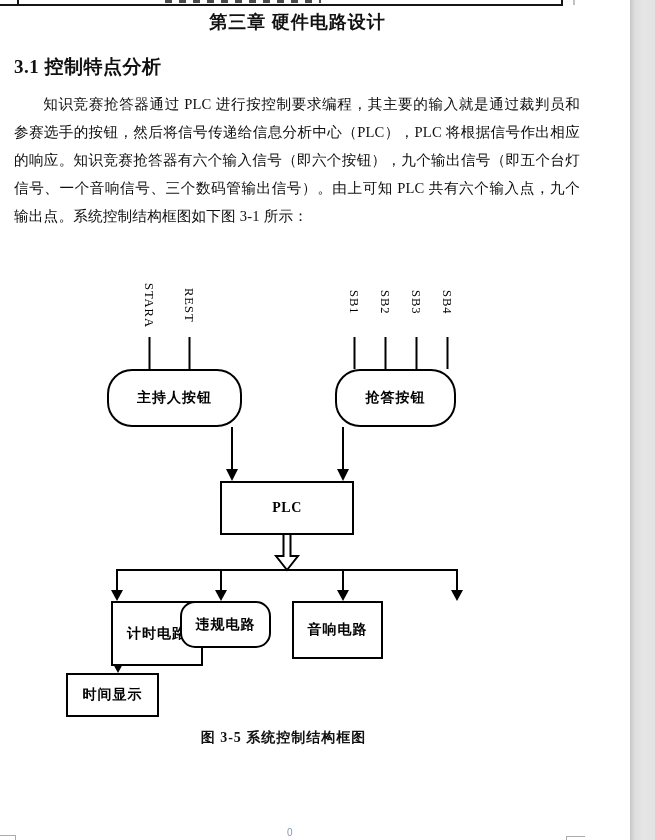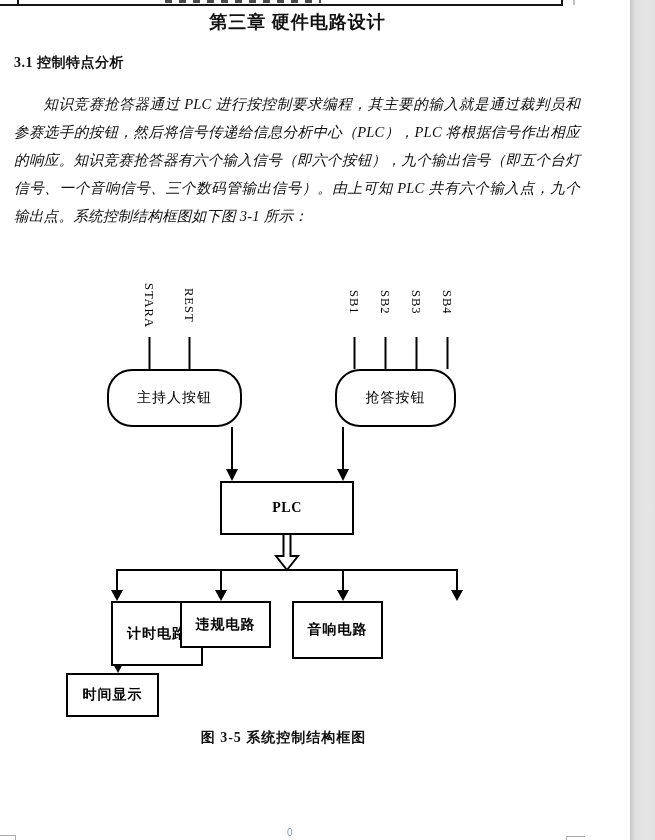--- a/index.html
+++ b/index.html
@@ -27,36 +27,36 @@
     position: absolute; left: 165px; top: 0; width: 156px; height: 3px;
     background: repeating-linear-gradient(90deg, #2a2a2a 0 7px, transparent 7px 14px);
     opacity: .85;
   }
   .doc-title {
     position: absolute; left: 0; top: 10px; width: 595px;
     text-align: center; font-size: 18px; font-weight: bold; letter-spacing: 1px;
   }
   .section-heading {
     position: absolute; left: 14px; top: 54px;
-    font-size: 14px; font-weight: bold; letter-spacing: .5px;
+    font-size: 19px; font-weight: bold; letter-spacing: .5px;
   }
   .body-par {
     position: absolute; left: 14px; top: 90px; width: 566px;
     font-size: 14.6px; line-height: 28px;
     text-indent: 2em; text-align: justify; text-justify: inter-ideograph;
-    letter-spacing: .2px; color: #0d0d0d; font-style: italic;
+    letter-spacing: .2px; color: #0d0d0d;
   }
   
   .diagram { position: absolute; left: 0; top: 0; width: 630px; height: 840px; }
   .dbox {
     position: absolute; border: 2px solid #000; background: #fff;
     display: flex; align-items: center; justify-content: center;
     font-size: 14px; color: #000; letter-spacing: 1px; font-weight: bold;
   }
-  .dbox.bold { font-weight: normal; border-radius: 25px; }
+  .dbox.bold { font-weight: bold; border-radius: 25px; }
   .vlabel {
     position: absolute; writing-mode: vertical-rl;
     font-size: 12.5px; color: #000; letter-spacing: 1px;
     display: flex; align-items: center; justify-content: center;
   }
   .fig-caption {
     position: absolute; left: 0; top: 729px; width: 567px;
     text-align: center; font-size: 14px; font-weight: bold; letter-spacing: 1px;
   }
   .footer-num {
@@ -120,21 +120,21 @@
     <div class="vlabel" style="left:181px; top:283px; height:44px;">REST</div>
     <div class="vlabel" style="left:346px; top:287px; height:31px;">SB1</div>
     <div class="vlabel" style="left:377px; top:287px; height:31px;">SB2</div>
     <div class="vlabel" style="left:408px; top:287px; height:31px;">SB3</div>
     <div class="vlabel" style="left:439px; top:287px; height:31px;">SB4</div>
 
     <div class="dbox bold" style="left:107px; top:369px; width:135px; height:58px;">主持人按钮</div>
     <div class="dbox bold" style="left:335px; top:369px; width:121px; height:58px;">抢答按钮</div>
     <div class="dbox" style="left:220px; top:481px; width:134px; height:54px; letter-spacing:.5px;">PLC</div>
     <div class="dbox" style="left:67px; top:601px; width:92px; height:65px;margin-left:44px;">计时电路</div>
-    <div class="dbox" style="left:180px; top:601px; width:91px; height:47px;">违规电路</div>
+    <div class="dbox" style="left:180px; top:601px; width:91px; height:47px;border-radius:15px;">违规电路</div>
     <div class="dbox" style="left:292px; top:601px; width:91px; height:58px;">音响电路</div>
     <div class="dbox" style="left:66px; top:673px; width:93px; height:44px;">时间显示</div>
 
     <div class="fig-caption">图 3-5 系统控制结构框图</div>
   </div>
 
   <div class="footer-num">0</div>
   <div class="corner" style="left:0; top:835px; width:15px; height:1px;"></div>
   <div class="corner" style="left:15px; top:835px; width:1px; height:5px;"></div>
   <div class="corner" style="left:566px; top:836px; width:19px; height:1px;"></div>

